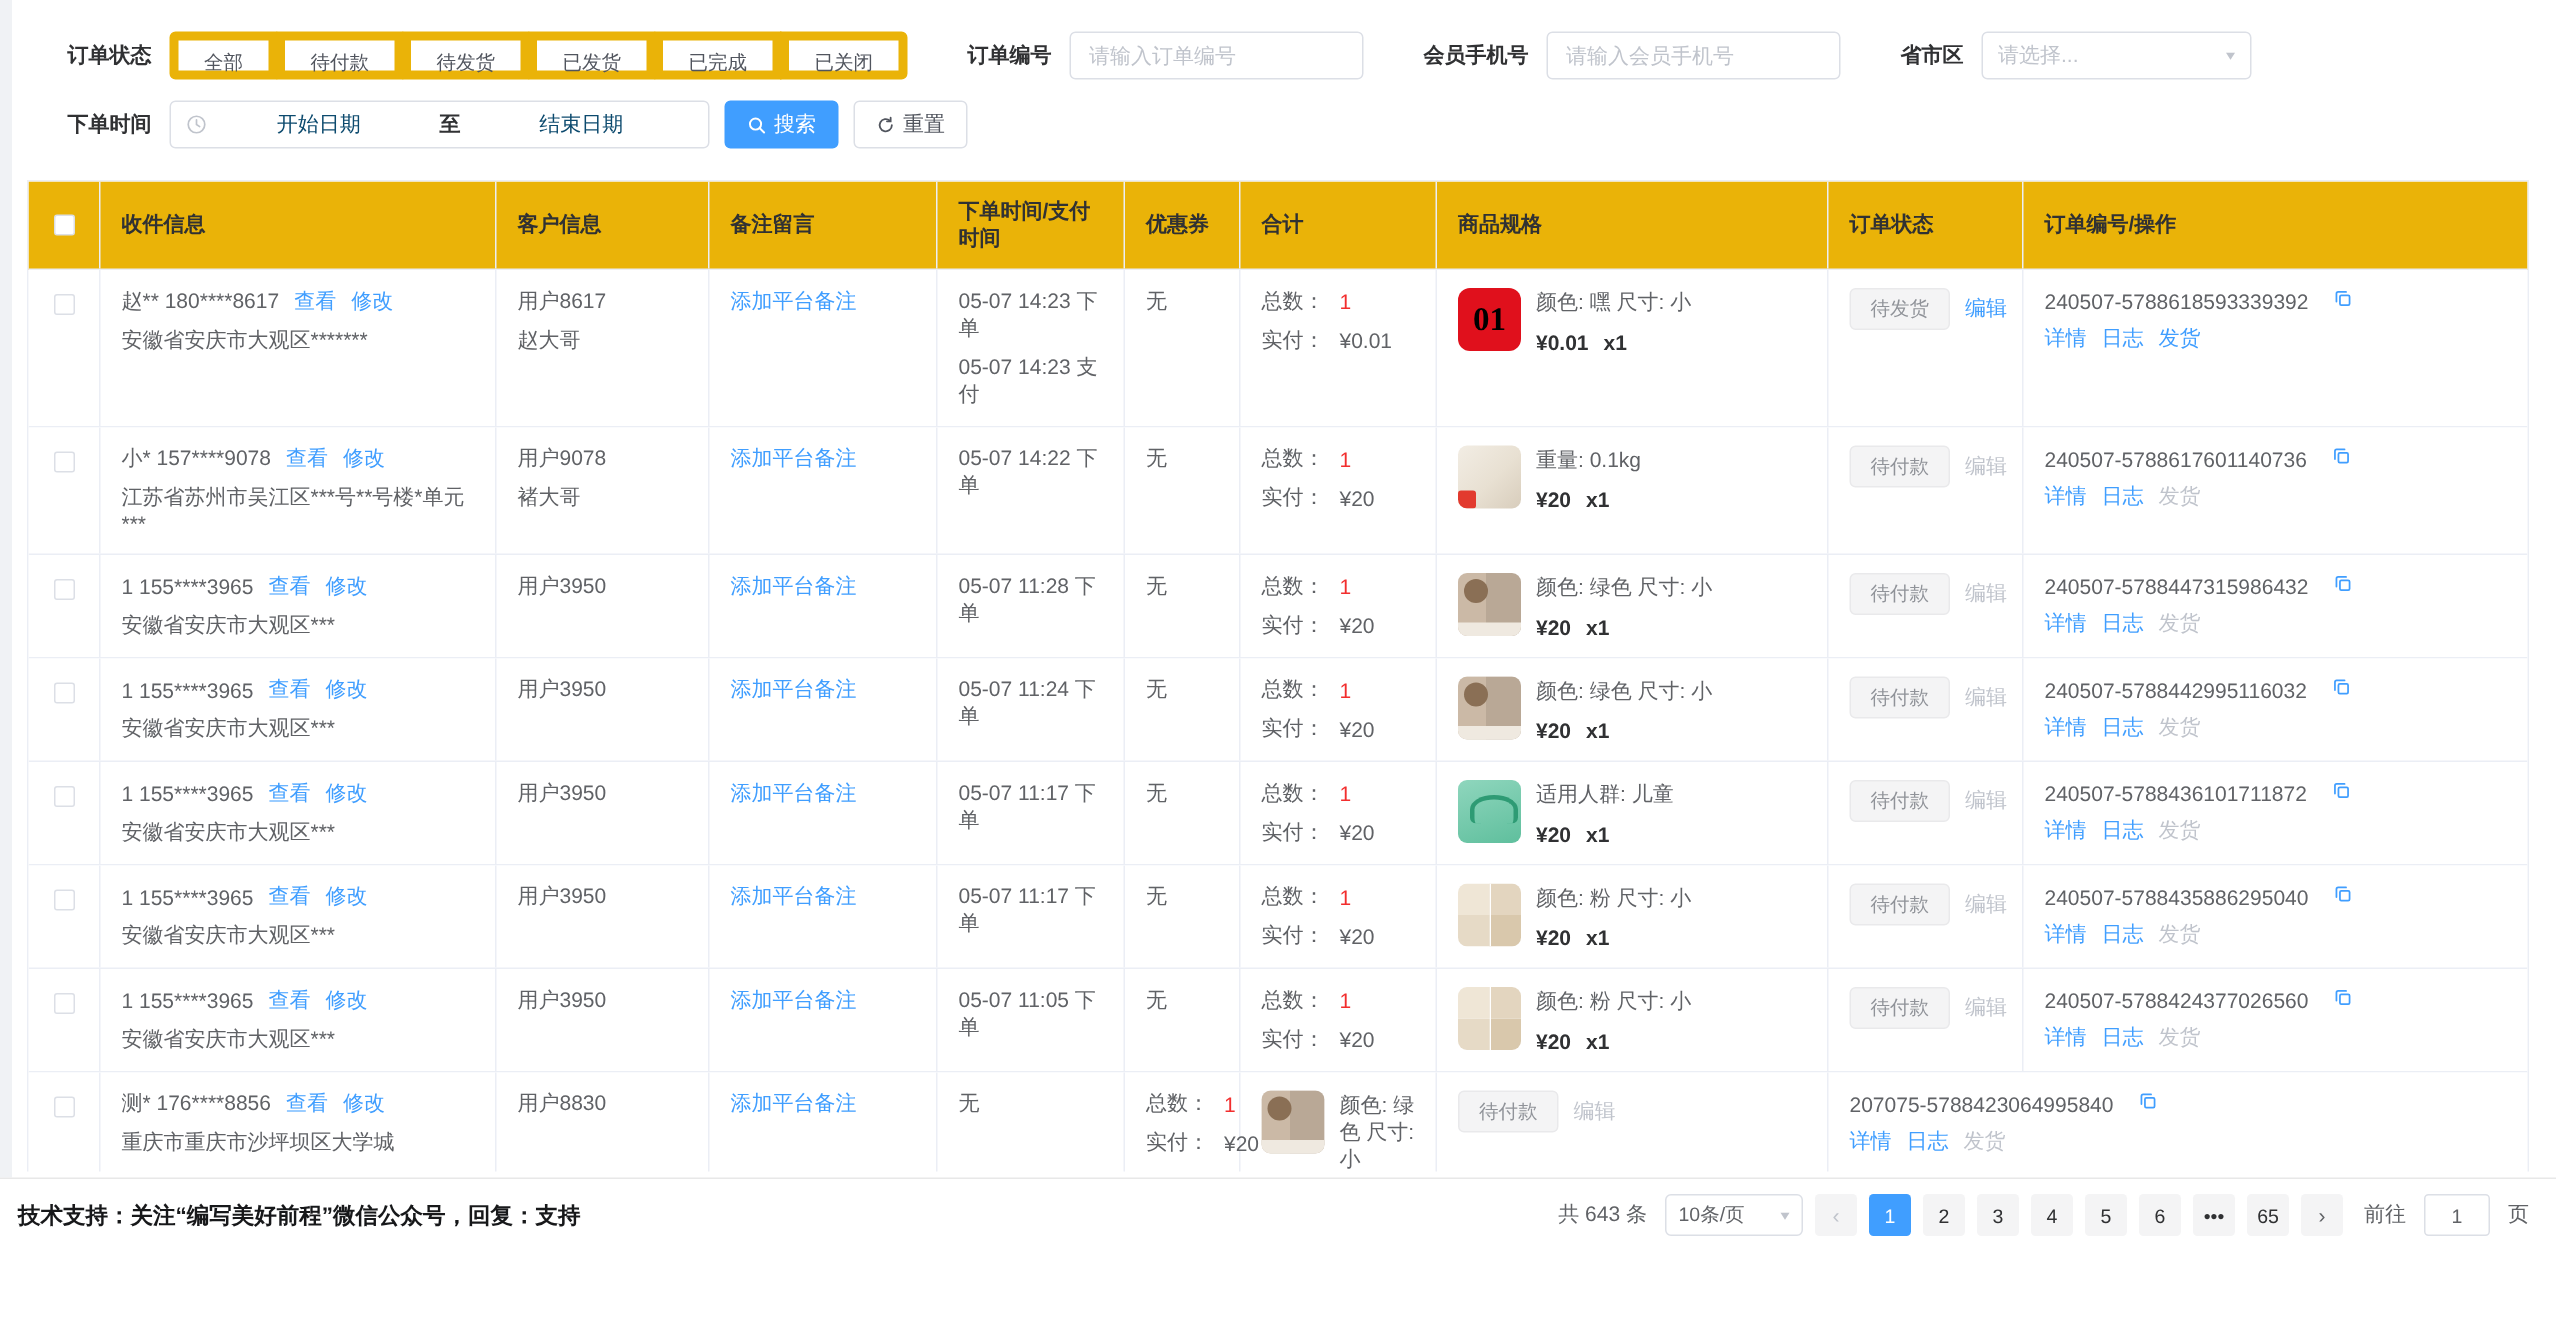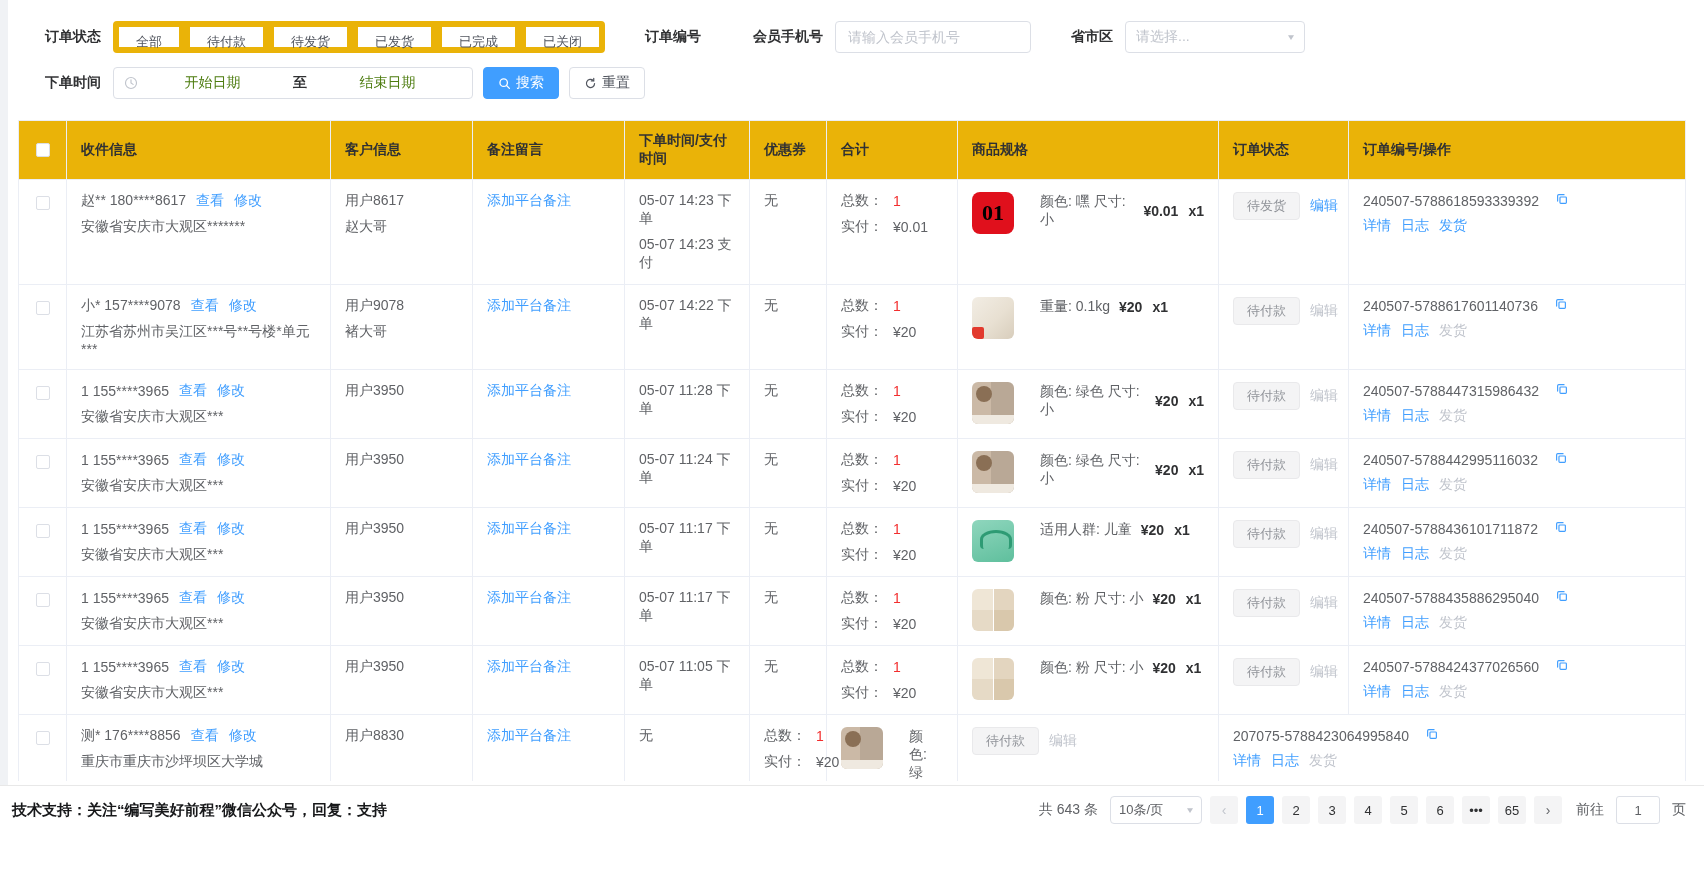--- a/index.html
+++ b/index.html
@@ -19,21 +19,21 @@
   .txt-input { height:32px; border:1px solid #dcdfe6; border-radius:4px; padding:0 12px; width:196px;
     font-size:14px; color:#606266; outline:none; font-family:inherit; }
   .txt-input::placeholder { color:#c0c4cc; }
   .select-box { height:32px; width:180px; border:1px solid #dcdfe6; border-radius:4px; background:#fff;
     display:flex; align-items:center; justify-content:space-between; padding:0 10px; cursor:pointer; }
   .select-box .ph { color:#c0c4cc; }
   .chev { color:#c0c4cc; font-size:12px; transform:scaleY(.8); }
   .ml40 { margin-left:40px; }
   .date-range { height:32px; width:360px; border:1px solid #dcdfe6; border-radius:4px; background:#fff;
     display:flex; align-items:center; padding:0 10px; }
-  .date-range .ph { color:#4d7c0f; flex:1; text-align:center; }
+  .date-range .ph { color:#0c4a6e; flex:1; text-align:center; }
   .date-sep { color:#303133; font-weight:bold; padding:0 6px; }
   .btn { height:32px; border-radius:4px; border:1px solid #dcdfe6; background:#fff; padding:0 14px;
     display:inline-flex; align-items:center; gap:5px; font-size:14px; color:#51555e; cursor:pointer; margin-left:10px; }
   .btn.primary { background:#409eff; border-color:#409eff; color:#fff; }
 
   
   .table-wrap { margin:14px 18px 0 18px; border:1px solid #ebeef5; border-bottom:none; height:661px; overflow:hidden; }
   .trow { display:grid; grid-template-columns:48px 264px 142px 152px 125px 77px 131px 261px 130px 1fr;
     border-bottom:1px solid #ebeef5; background:#fff; }
   .trow.head { background:#eab308; }
@@ -60,21 +60,21 @@
   .thumb.photo-model { background:linear-gradient(90deg,#cbb9a6 0 45%,#b9a896 45% 100%),#c9b8a5; }
   .thumb.photo-model::before { content:""; position:absolute; left:4px; top:4px; width:16px; height:16px; border-radius:50%; background:#8a6f55; }
   .thumb.photo-model::after { content:""; position:absolute; left:0; bottom:0; width:100%; height:9px; background:#efe9e0; }
   .thumb.photo-green { background:linear-gradient(160deg,#8fd6bd 0%,#5fbf9d 100%); }
   .thumb.photo-green::after { content:""; position:absolute; left:8px; top:10px; width:26px; height:16px;
     border:3px solid #2e9b74; border-radius:50% 50% 4px 4px; border-bottom:none; }
   .thumb.photo-grid { background:
     linear-gradient(90deg,#efe6d6 0 50%,#e3d5bf 50% 100%) top/100% 50% no-repeat,
     linear-gradient(90deg,#e6dac6 0 50%,#d9c8ac 50% 100%) bottom/100% 50% no-repeat; }
   .thumb.photo-grid::after { content:""; position:absolute; left:50%; top:0; width:1px; height:100%; background:#fff; }
-  .spec-txt { display:flex; gap:9px; padding-top:1px;margin-left:16px; }
+  .spec-txt { display:flex; flex-direction:column; gap:9px; padding-top:1px; }
   .copy-ic { display:inline-block; vertical-align:-2px; margin-left:6px; cursor:pointer; }
 
   
   .footer { position:absolute; left:0; bottom:0; width:1704px; height:103px; background:#fff; border-top:1px solid #e8e8e8; }
   .footer-inner { display:flex; align-items:center; justify-content:space-between; height:48px; padding:0 18px 0 12px; }
   .support { font-weight:bold; color:#17181a; font-size:15px; }
   .pager { display:flex; align-items:center; gap:8px; }
   .pager .total { color:#606266; margin-right:4px; }
   .psize { height:28px; width:92px; border:1px solid #dcdfe6; border-radius:4px; display:flex; align-items:center;
     justify-content:space-between; padding:0 8px; font-size:13px; color:#606266; cursor:pointer; background:#fff; }
@@ -97,20 +97,21 @@
     <div class="btn-group" id="status-buttons">
         <div class="sbtn">全部</div>
         <div class="sbtn">待付款</div>
         <div class="sbtn">待发货</div>
         <div class="sbtn">已发货</div>
         <div class="sbtn">已完成</div>
         <div class="sbtn">已关闭</div>
       </div>
 
     <span class="flabel ml40">订单编号</span>
+    <input class="txt-input" placeholder="请输入订单编号" style="">
 
     <span class="flabel ml40">会员手机号</span>
     <input class="txt-input" placeholder="请输入会员手机号" style="">
 
     <span class="flabel ml40">省市区</span>
     <div class="select-box">
       <span class="ph">请选择...</span>
       <span class="chev">▾</span>
     </div>
   </div>

